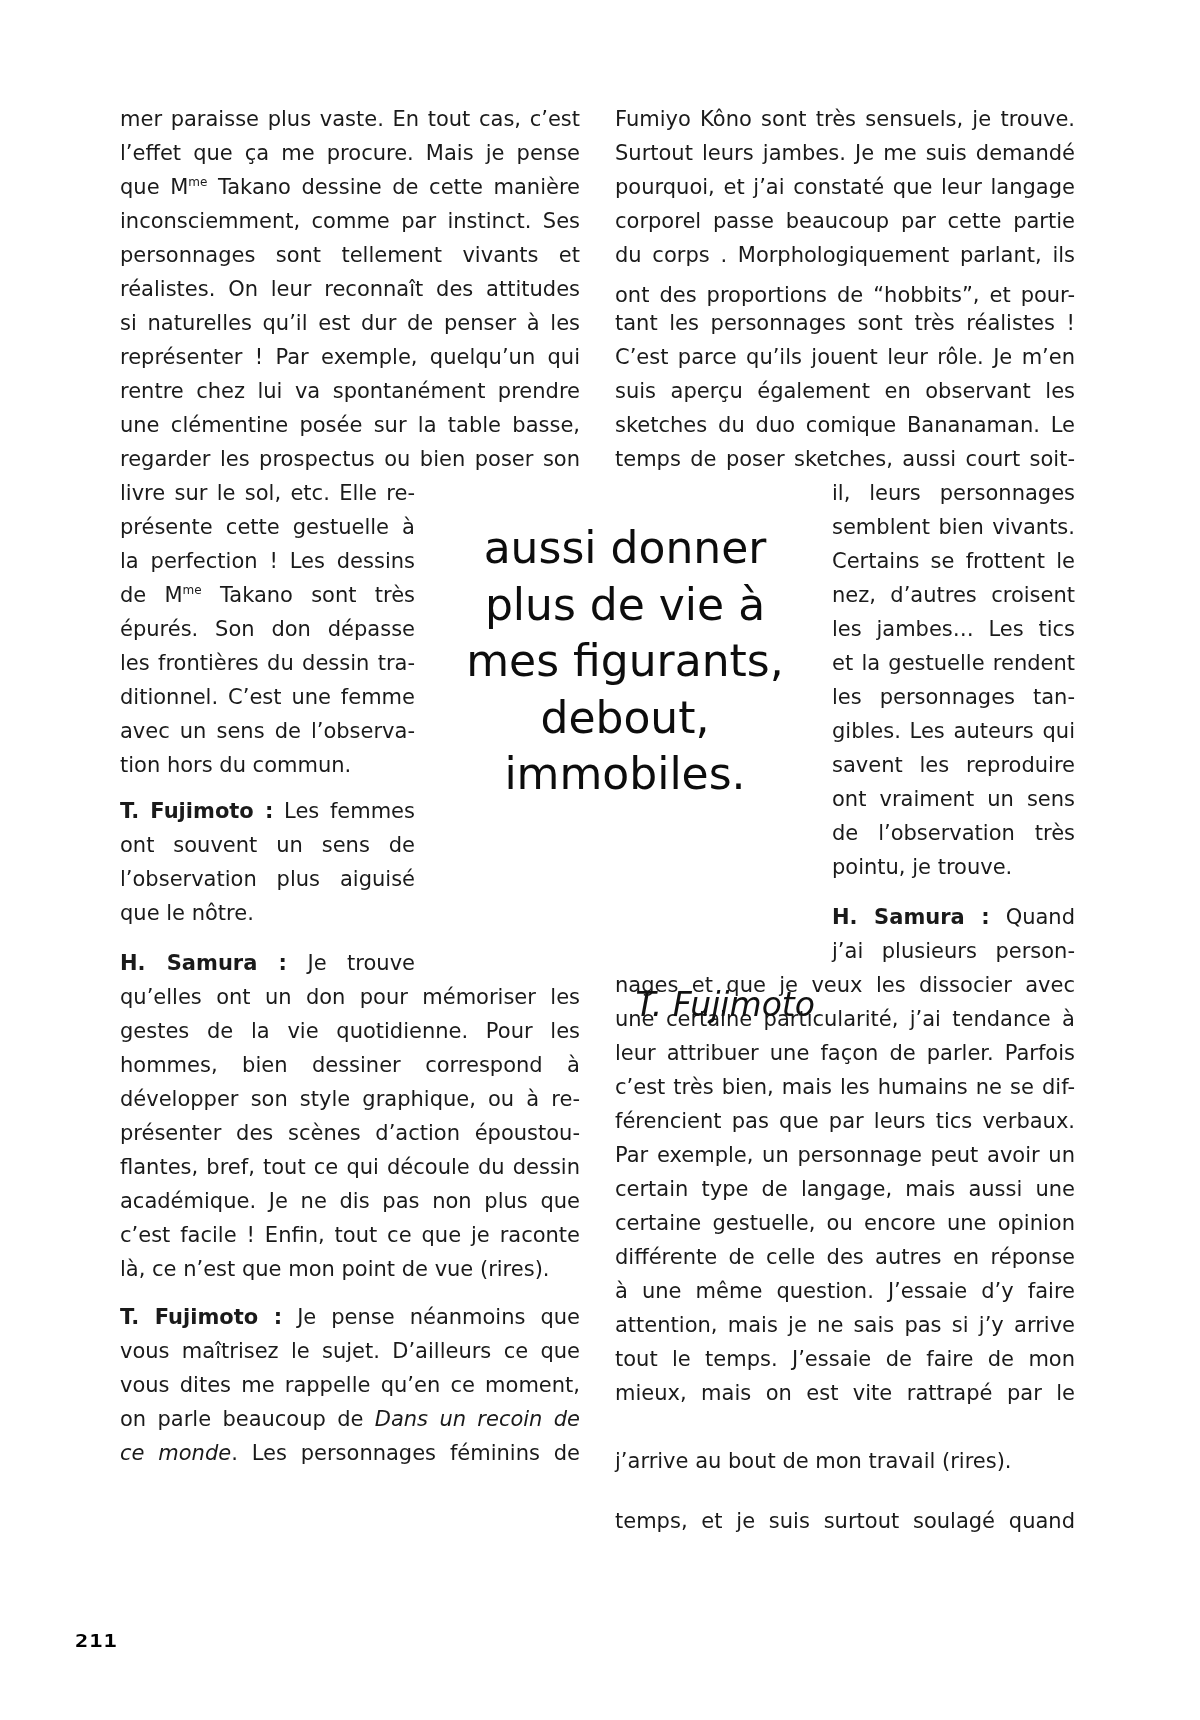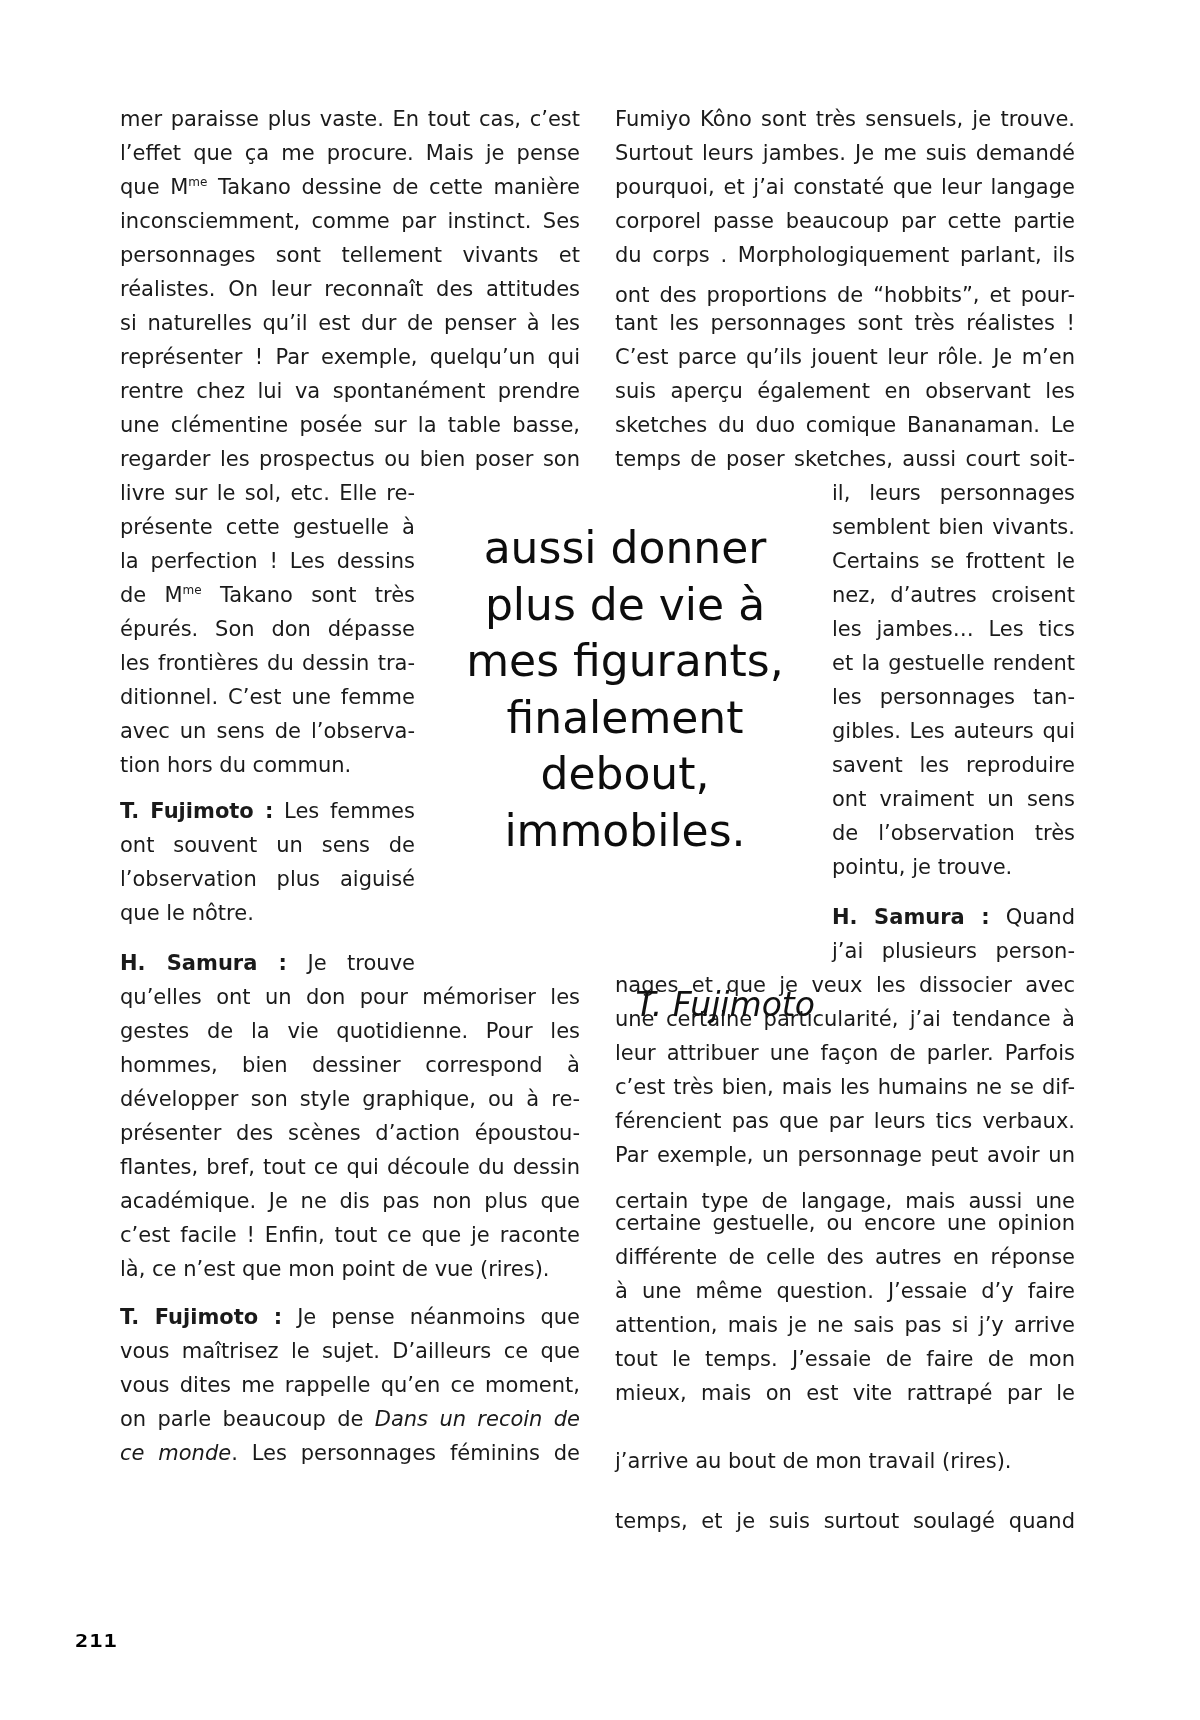--- a/index.html
+++ b/index.html
@@ -130,35 +130,34 @@
     <span>Quand</span>
   </div>
   <div class="line Rn just" style="top:934px;">j’ai plusieurs person-</div>
   <div id="samura2-lines">
       <div class="line R just" style="top: 968px;">nages et que je veux les dissocier avec</div>
       <div class="line R just" style="top: 1002px;">une certaine particularité, j’ai tendance à</div>
       <div class="line R just" style="top: 1036px;">leur attribuer une façon de parler. Parfois</div>
       <div class="line R just" style="top: 1070px;">c’est très bien, mais les humains ne se dif-</div>
       <div class="line R just" style="top: 1104px;">férencient pas que par leurs tics verbaux.</div>
       <div class="line R just" style="top: 1138px;">Par exemple, un personnage peut avoir un</div>
-      <div class="line R just" style="top: 1172px; margin-top: 12px;">certain type de langage, mais aussi une</div>
+      <div class="line R just" style="top: 1172px;">certain type de langage, mais aussi une</div>
       <div class="line R just" style="top: 1206px;">certaine gestuelle, ou encore une opinion</div>
       <div class="line R just" style="top: 1240px;">différente de celle des autres en réponse</div>
       <div class="line R just" style="top: 1274px;">à une même question. J’essaie d’y faire</div>
       <div class="line R just" style="top: 1308px;">attention, mais je ne sais pas si j’y arrive</div>
       <div class="line R just" style="top: 1342px;">tout le temps. J’essaie de faire de mon</div>
       <div class="line R just" style="top: 1376px;">mieux, mais on est vite rattrapé par le</div>
       <div class="line R just" style="top: 1490px; margin-top: 14px;">temps, et je suis surtout soulagé quand</div>
       <div class="line R left" style="top: 1444px;">j’arrive au bout de mon travail (rires).</div>
     </div>
 
   <div class="quote" id="pull-quote">
       <span class="qline">aussi donner</span>
       <span class="qline">plus de vie à</span>
       <span class="qline">mes figurants,</span>
-      <span class="qline">finalement</span>
       <span class="qline">debout,</span>
       <span class="qline">immobiles.</span>
     </div>
   <div class="quote-author">T. Fujimoto</div>
 
   <div class="pagenum">211</div>
 </div>
 
 </body></html>

